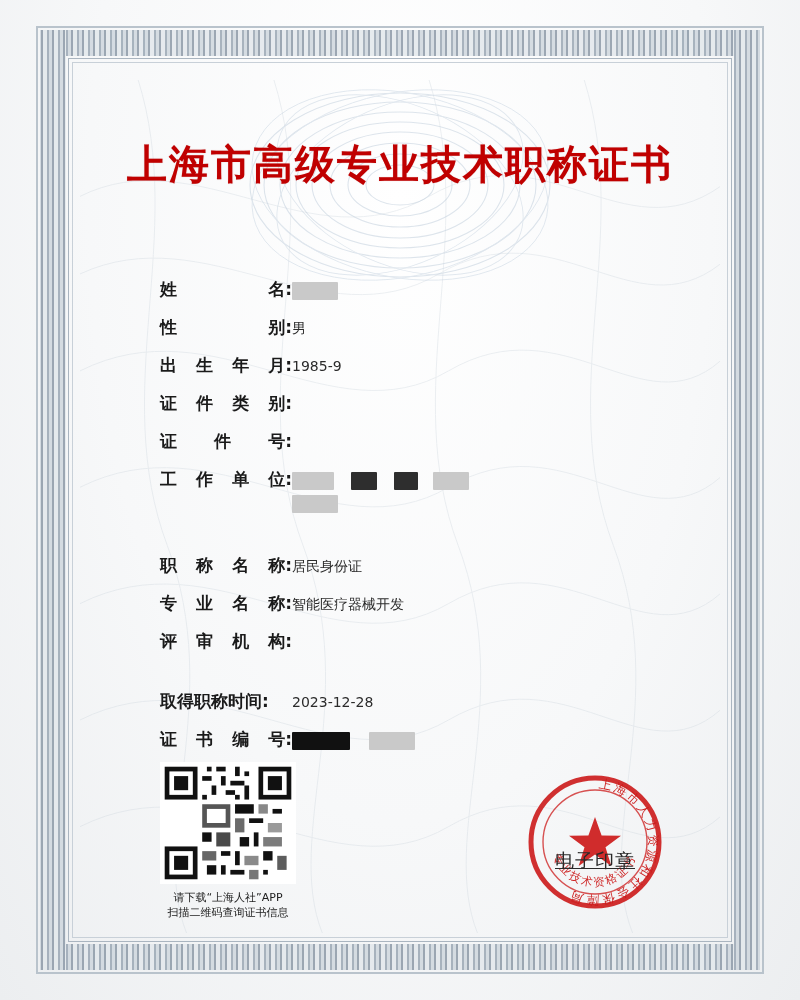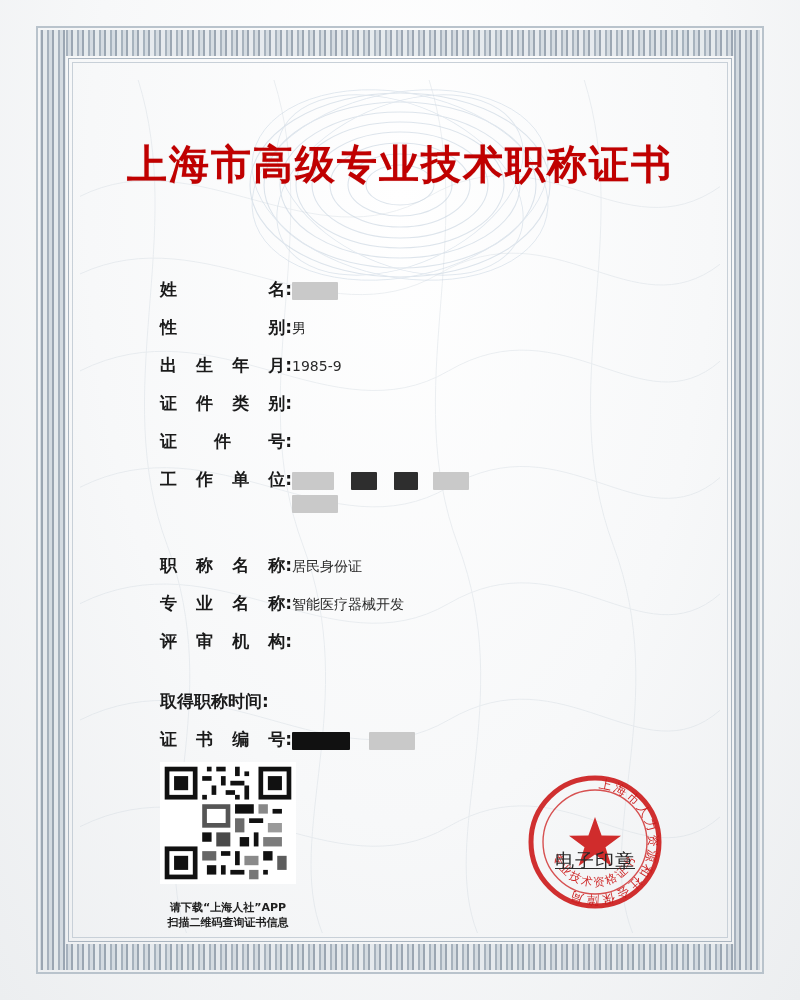--- a/index.html
+++ b/index.html
@@ -186,26 +186,26 @@
     text-align: center;
   }
   .qr {
     width: 136px;
     height: 122px;
     margin: 0 auto;
     display: block;
     image-rendering: pixelated;
   }
   .qr-caption {
-    margin-top: 16px;
+    margin-top: 6px;
     font-family: "DejaVu Sans", "Liberation Sans", sans-serif;
     font-size: 11px;
     color: #202020;
     line-height: 15px;
-    font-weight: bold;
+    font-weight: normal;
     white-space: nowrap;
   }
 
   
   .seal {
     position: absolute;
     left: 523px;
     top: 770px;
     width: 144px;
     height: 144px;
@@ -367,20 +367,21 @@
           <span>审</span>
           <span>机</span>
           <span>构:</span>
         </div>
     </div>
 
     <div class="group-gap2"></div>
 
     <div class="row">
       <div class="label">取得职称时间:</div>
+      <div class="value">2023-12-28</div>
     </div>
 
     <div class="row">
       <div class="label spread">
           <span>证</span>
           <span>书</span>
           <span>编</span>
           <span>号:</span>
         </div>
       <div class="value">

